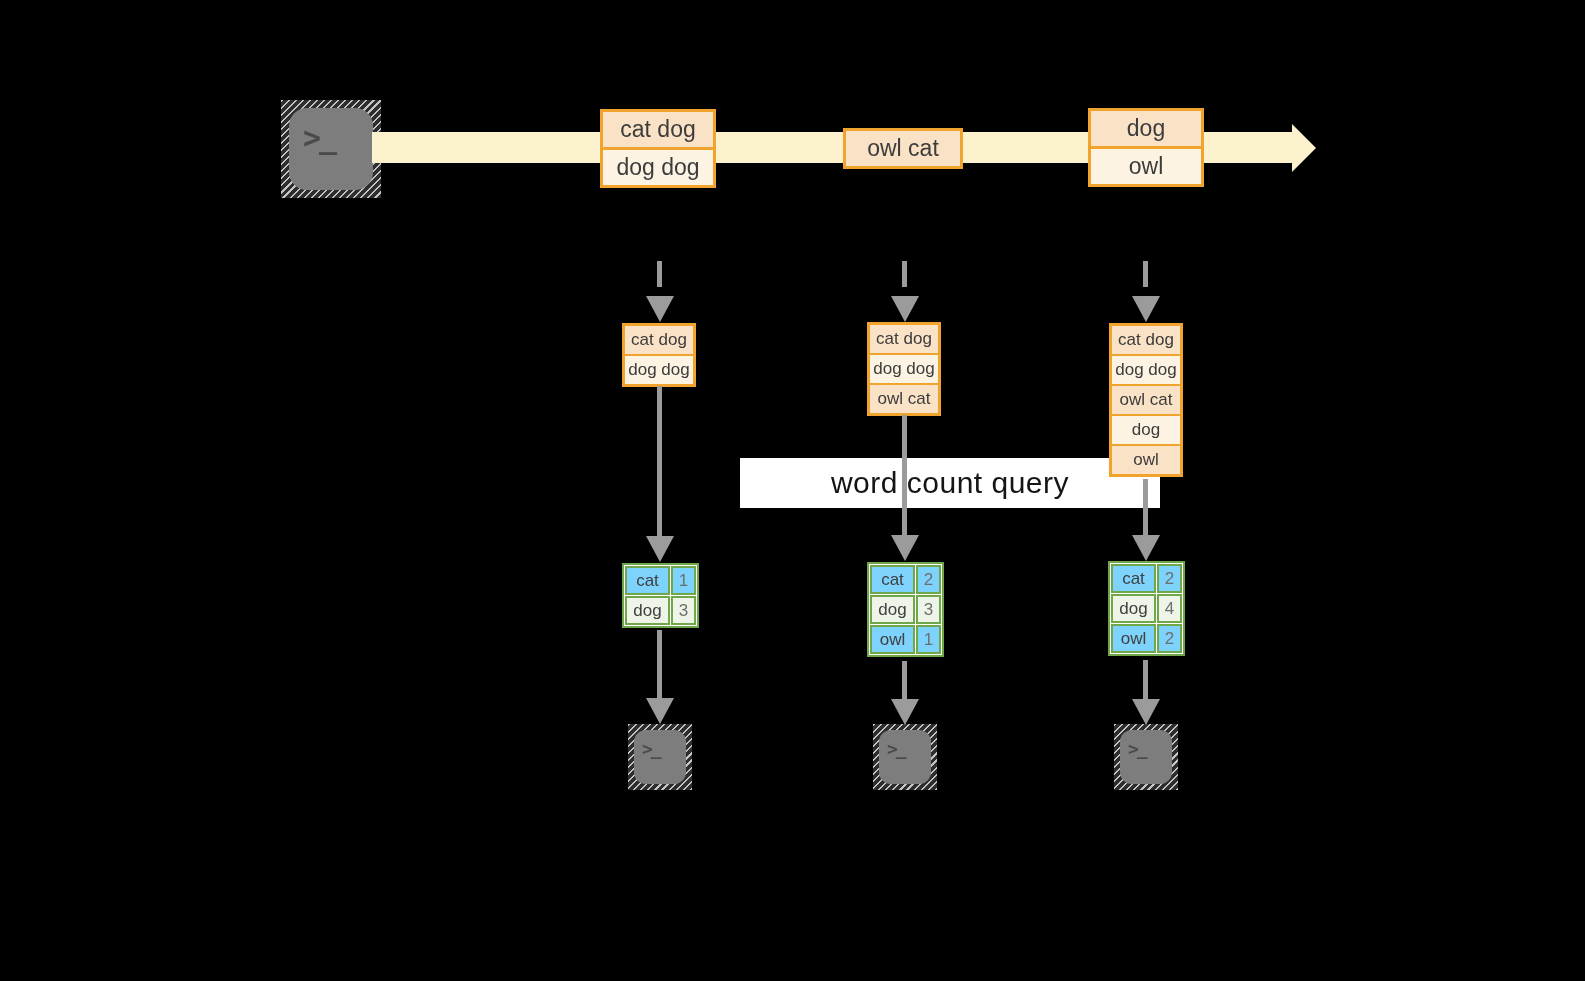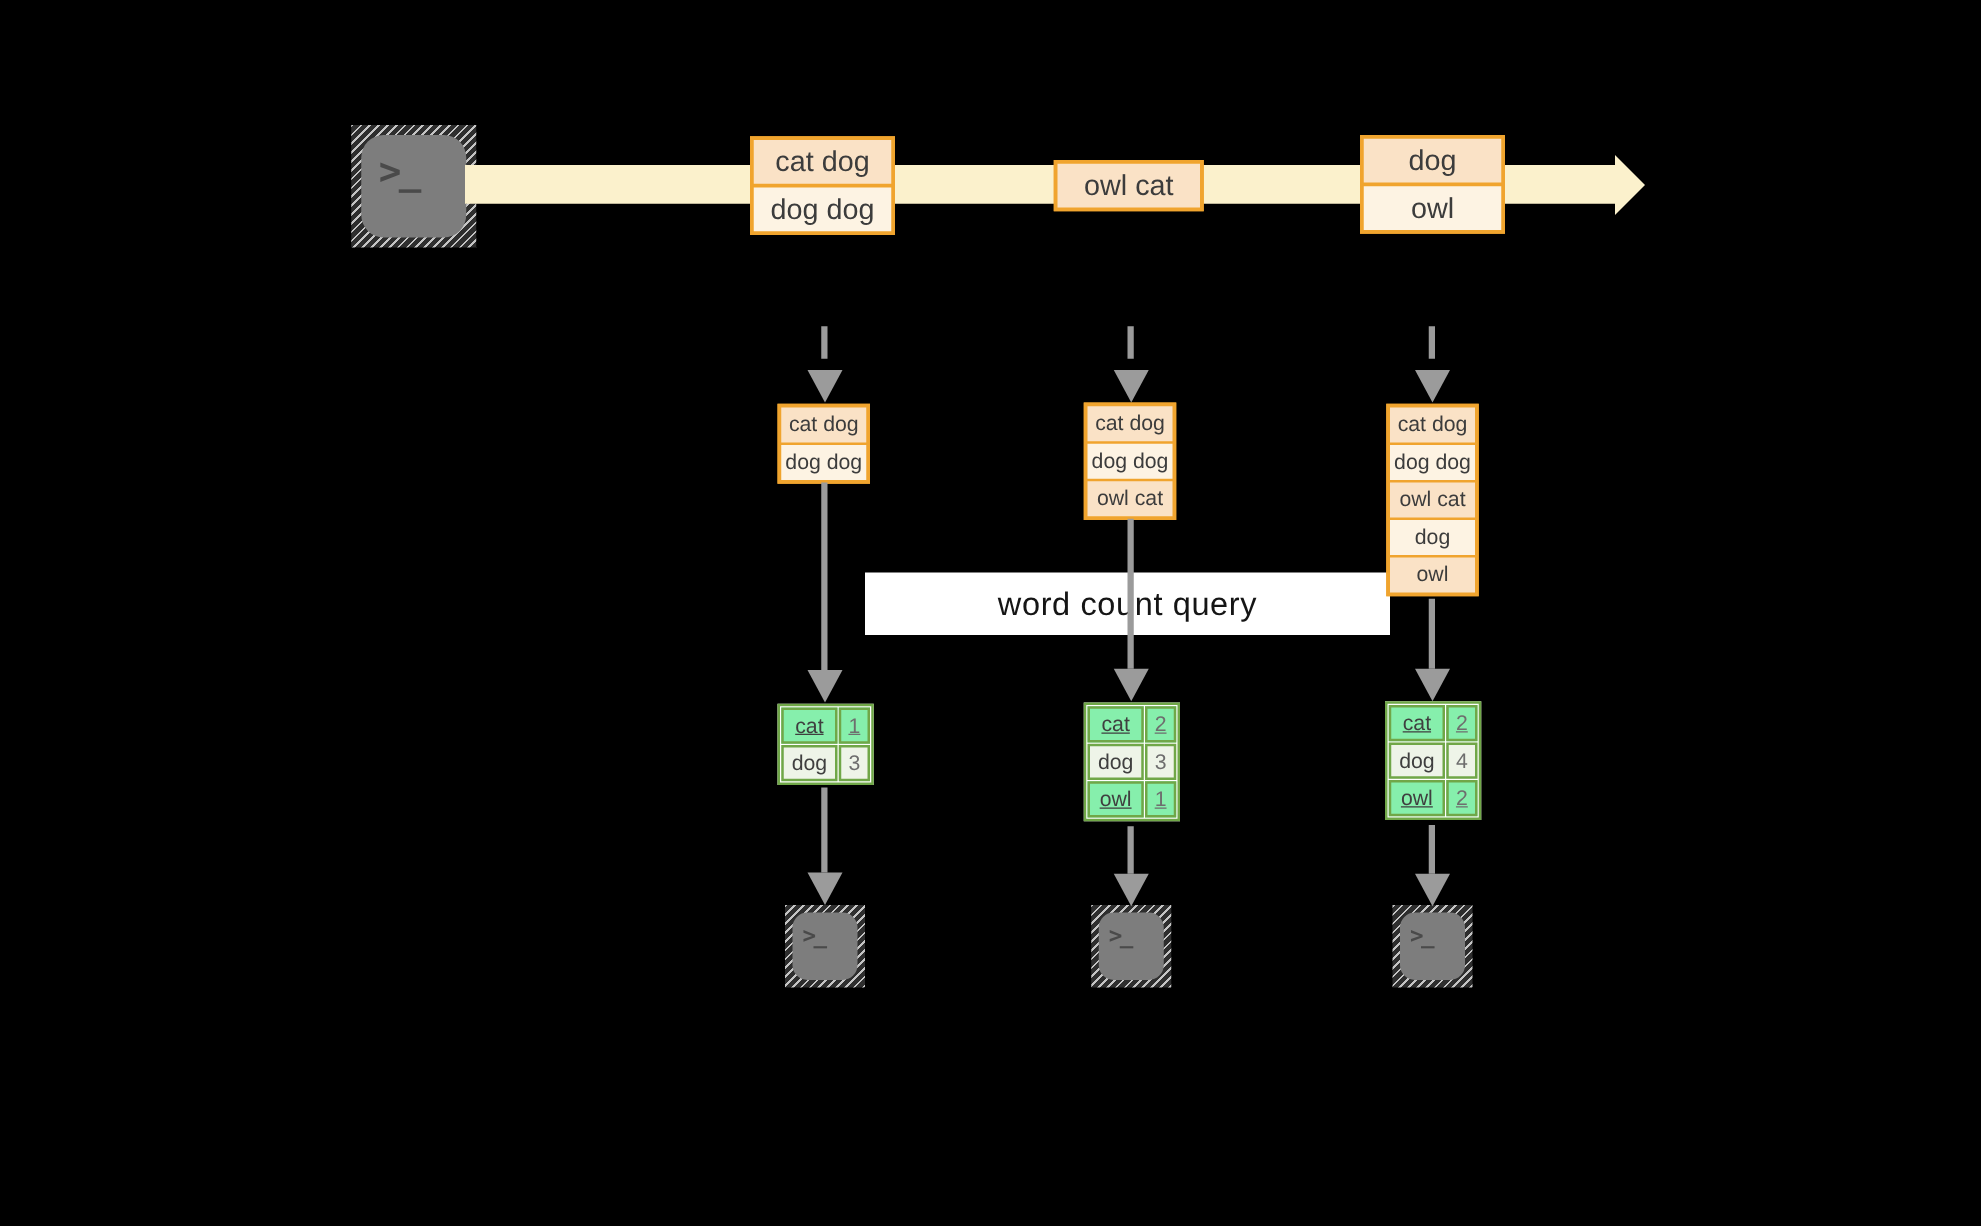--- a/index.html
+++ b/index.html
@@ -41,36 +41,36 @@
   
   .dash{position:absolute;width:5px;background:#9b9b9b;z-index:2;}
   .ahead{
     position:absolute;width:0;height:0;z-index:2;
     border-left:14px solid transparent;border-right:14px solid transparent;
     border-top:26px solid #9b9b9b;
   }
   .line{position:absolute;width:5px;background:#9b9b9b;z-index:2;}
   
   .query{
-    position:absolute;left:692px;top:458px;width:420px;height:50px;background:#ffffff;z-index:1;
-    text-align:center;line-height:50px;font-size:26px;font-weight:300;color:#151515;
+    position:absolute;left:740px;top:458px;width:420px;height:50px;background:#ffffff;z-index:1;
+    text-align:center;line-height:50px;font-size:30px;font-weight:300;color:#151515;
     letter-spacing:.5px;
   }
   
   .gtable{
     position:absolute;z-index:3;background:#ffffff;border:2px solid #70a748;padding:1px;
     display:grid;grid-template-columns:45px 25px;grid-auto-rows:29px;gap:1px;
   }
   .gtable .gcell{
     border:2px solid #70a748;display:flex;align-items:center;justify-content:center;
     font-size:17px;
   }
   .gtable .word{color:#3f3f3f;}
   .gtable .num{color:#6e6e6e;}
-  .g-dark{background:#86efac;text-decoration:underline;}
+  .g-dark{background:#7dd3fc;}
   .g-light{background:#eef4e8;}
 </style>
 </head>
 <body>
 
 <div class="canvas">
 
   <div class="hatch" style="left:281px;top:100px;width:100px;height:98px;">
     <div class="term-body" style="left:8px;top:8px;right:8px;bottom:8px;">
       <span class="term-glyph" style="font-size:30px;padding:12px 0 0 14px;">&gt;_</span>

